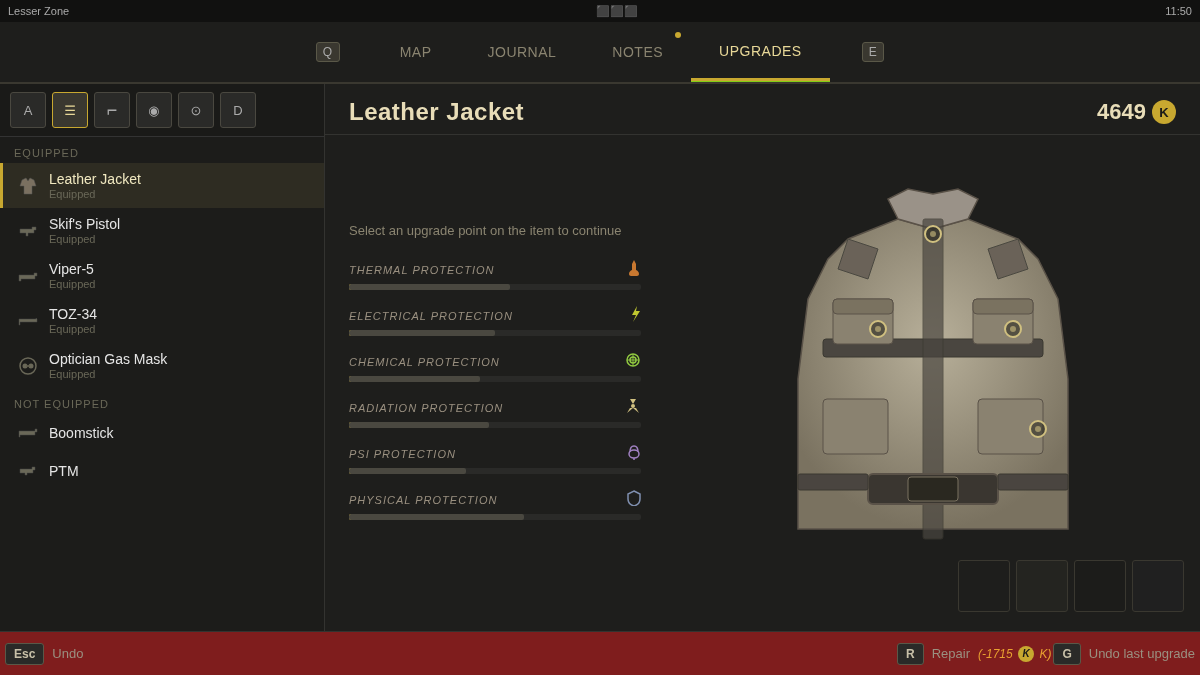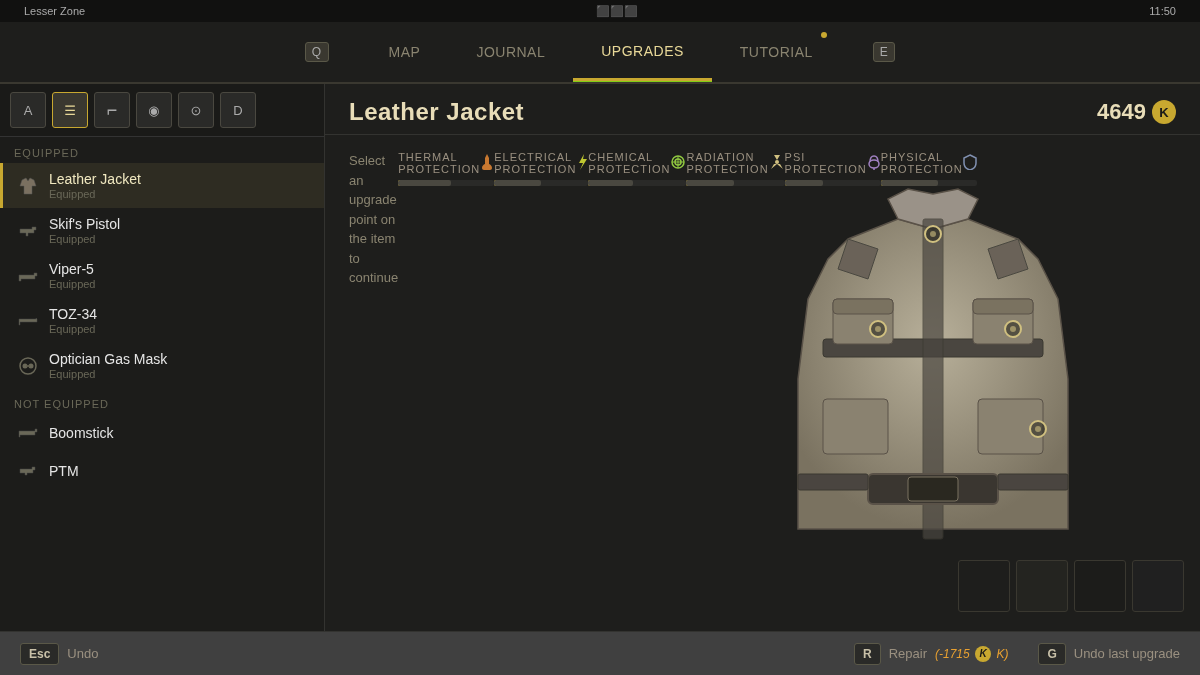--- a/index.html
+++ b/index.html
@@ -14,21 +14,21 @@
     }
 
     
     #title-bar {
       width: 100%;
       height: 22px;
       background: #111110;
       display: flex;
       align-items: center;
       justify-content: space-between;
-      padding: 0 24px;
+      padding: 0 8px;
       font-size: 11px;
       color: #aaa;
     }
 
     
     #top-nav {
       width: 100%;
       height: 62px;
       background: #1e1e1c;
       display: flex;
@@ -212,38 +212,40 @@
     .content-body {
       display: flex;
       height: calc(100% - 60px);
     }
 
     
     #stats-panel {
       width: 340px;
       padding: 16px 24px;
       display: flex;
-      flex-direction: row;
+      flex-direction: column;
       gap: 0;
+      justify-content: center;
     }
     .upgrade-hint {
       font-size: 13px;
       color: #8a8470;
       margin-bottom: 20px;
       line-height: 1.5;
     }
 
     .stat-row {
       margin-bottom: 16px;
     }
     .stat-header {
       display: flex;
       align-items: center;
       justify-content: space-between;
       margin-bottom: 5px;
+      font-style: italic;
     }
     .stat-label {
       font-size: 11px;
       color: #9a9080;
       letter-spacing: 1px;
       text-transform: uppercase;
     }
     .stat-icon {
       font-size: 14px;
       color: #8a8470;
@@ -290,26 +292,26 @@
       height: 52px;
       background: #2a2a28;
       border: 1px solid #4a4840;
       border-radius: 3px;
     }
 
     
     #bottom-bar {
       width: 100%;
       height: 44px;
-      background: #404040;
+      background: #7f1d1d;
       border-top: 1px solid #333330;
       display: flex;
       align-items: center;
-      padding: 0 20px;
-      gap: 30px;
+      padding: 0 5px;
+      gap: 2px;
     }
     .key-btn {
       background: #2a2a28;
       border: 1px solid #5a5848;
       border-radius: 3px;
       padding: 3px 8px;
       font-size: 12px;
       color: #c8c0a8;
       font-weight: bold;
     }
@@ -340,26 +342,26 @@
   <div class="nav-tabs">
     <div class="nav-tab">
       <span class="nav-tab-key">Q</span>
     </div>
     <div class="nav-tab" style="position:relative;justify-content:center;">
       <span>Map</span>
     </div>
     <div class="nav-tab">
       <span>Journal</span>
     </div>
+    <div class="nav-tab" style="position:relative;">
+      <div class="nav-dot" style="right:10px;"></div>
+      <span>Notes</span>
+    </div>
     <div class="nav-tab active">
       <span>Upgrades</span>
-    </div>
-    <div class="nav-tab" style="position:relative;">
-      <div class="nav-dot" style="right:14px;"></div>
-      <span>Tutorial</span>
     </div>
     <div class="nav-tab">
       <span class="nav-tab-key">E</span>
     </div>
   </div>
 </div>
 
 <div id="main">
 
   <div id="sidebar">

